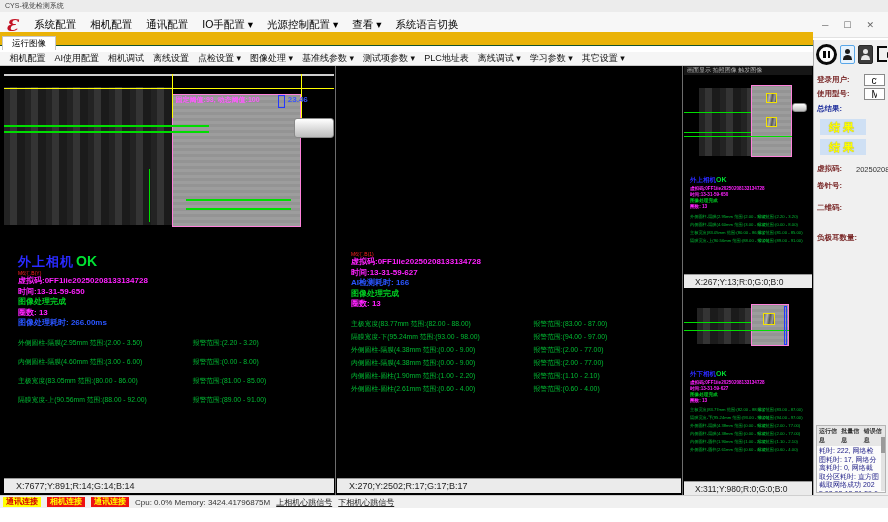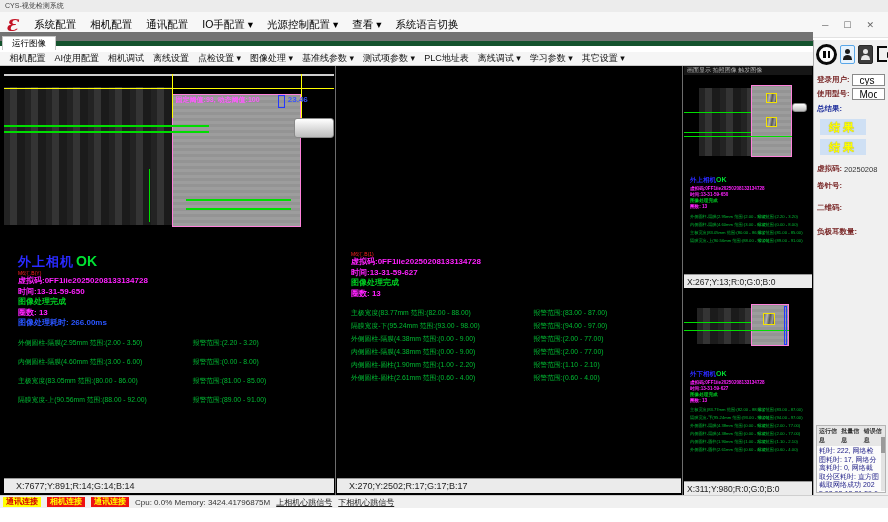--- a/index.html
+++ b/index.html
@@ -8,22 +8,22 @@
   
   .titlebar{position:absolute;top:0;left:0;width:888px;height:12px;background:#ececec;
     font-size:7px;color:#444;line-height:12px;padding-left:5px;box-sizing:border-box}
   .menubar{position:absolute;top:12px;left:0;width:888px;height:26px;background:#f7f7f7;
     border-bottom:1px solid #e2e2e2;display:flex;align-items:center;box-sizing:border-box}
   .logo{font-family:"DejaVu Serif",serif;font-style:italic;font-weight:bold;color:#c41224;
     font-size:17px;margin:0 9px 0 6px;line-height:20px}
   .menu-item{font-size:10.5px;color:#000;padding:0 7px;white-space:nowrap;cursor:default}
   .win-controls{margin-left:auto;display:flex;gap:15px;padding-right:14px;color:#666;font-size:9px}
   .win-controls span{cursor:default}
-  .tabrow{position:absolute;top:32px;left:0;width:813px;height:14px;background:#737373;
-    border-bottom:5px solid #14532d;box-sizing:border-box}
+  .tabrow{position:absolute;top:32px;left:0;width:813px;height:14px;background:#eab308;
+    border-bottom:1px solid #14532d;box-sizing:border-box}
   .tab{display:inline-block;height:13px;line-height:13px;padding:0 9px;background:#fff;
     border:1px solid #c6c6c6;border-bottom:none;font-size:8.5px;margin-left:2px}
   .toolbar{position:absolute;top:52px;left:0;width:813px;height:14px;background:#f5f5f5;
     border-bottom:1px solid #c9c9c9;display:flex;align-items:center;font-size:9px;
     padding-left:5px;box-sizing:border-box;white-space:nowrap;overflow:hidden}
   .tool-item{padding:0 4.5px;color:#111}
   
   .content{position:absolute;top:66px;left:0;width:873px;height:429px;background:#000}
   .vsep{position:absolute;top:0;height:429px;width:1px;background:#6d6d6d}
   .panel{position:absolute;top:0;height:429px;background:#000}
@@ -67,21 +67,21 @@
   #thumb2{top:228px;height:201px}
   .t-img{position:absolute;left:0;right:0;height:80px;background:#000;overflow:hidden}
   .t-text{position:absolute;left:6px;right:2px}
   .t-title{color:#2a2aff;font-size:6.5px;font-weight:bold}
   .t-ok{color:#00e033;font-size:7px;font-weight:bold}
   .t-ln{font-size:4.6px;line-height:6px;white-space:nowrap;overflow:hidden;font-weight:bold}
   .t-mrow{display:flex;white-space:nowrap;height:8px;overflow:hidden}
   .t-ml{width:56%;color:#00bb33;font-size:4.2px}
   .t-mr{color:#00bb33;font-size:4.2px}
   .t-status{position:absolute;left:0;right:0;bottom:0;height:14px;background:#ebebeb;
-    border-top:1px solid #999;font-size:8.5px;color:#222;line-height:14px;padding-left:3px;box-sizing:border-box}
+    border-top:1px solid #999;font-size:8.5px;color:#222;line-height:14px;padding-left:11px;box-sizing:border-box}
   
   #sidebar{position:absolute;left:813px;top:40px;width:75px;height:455px;background:#f0f0f0;
     border-left:1px solid #aaa;box-sizing:border-box}
   .sb-btns{display:flex;gap:3px;padding:4px 1px 2px 2px;align-items:center}
   .btn-pause{width:21px;height:21px;border-radius:50%;border:3px solid #0a0a0a;background:#fff;
     position:relative;box-sizing:border-box;flex:none}
   .btn-pause::before,.btn-pause::after{content:"";position:absolute;top:4px;width:2.5px;height:7px;background:#0a0a0a}
   .btn-pause::before{left:4px}.btn-pause::after{right:4px}
   .btn-user{width:15px;height:19px;border:1px solid #bcbcbc;background:#fff;border-radius:2px;
     position:relative;flex:none;box-sizing:border-box}
@@ -90,21 +90,21 @@
   .btn-user::after{content:"";position:absolute;left:50%;bottom:3px;width:9px;height:5px;margin-left:-4.5px;
     border-radius:5px 5px 0 0;background:#1a1a1a}
   .btn-user.active{border:1px solid #58a6e8;background:#e7f2fc}
   .btn-user.dark{background:#3c3c3c;border-color:#2a2a2a}
   .btn-user.dark::before,.btn-user.dark::after{background:#e8e8e8}
   .btn-exit{width:17px;height:19px;position:relative;flex:none}
   .btn-exit .door{position:absolute;left:1px;top:1px;width:10px;height:16px;border:2.5px solid #0a0a0a;
     border-right:none;box-sizing:border-box}
   .btn-exit .arrow{position:absolute;right:0;top:7px;width:0;height:0;
     border-left:6px solid #0a0a0a;border-top:3.5px solid transparent;border-bottom:3.5px solid transparent}
-  .sb-row{padding:1px 3px;font-size:7.5px;display:flex;align-items:center;gap:2px;white-space:nowrap}
+  .sb-row{padding:1px 3px;font-size:7.5px;display:flex;align-items:center;gap:14px;white-space:nowrap}
   .sb-label{color:#7b2a2a;font-weight:bold}
   .sb-label.blue{color:#20309c}
   .sb-input{flex:1;min-width:0;height:10px;background:#fff;border:1px solid #8a8a8a;
     font-size:10px;padding:0 7px;font-family:"Liberation Sans",sans-serif}
   .res-box{margin:4px 0 0 6px;width:46px;height:16px;background:#cfe0f4;color:#ffff00;
     font-weight:bold;font-size:11px;text-align:center;line-height:16px;letter-spacing:3px;
     text-shadow:0 0 1px #8a8a00}
   .sb-info{position:absolute;left:2px;right:2px;top:385px;height:68px;background:#fbfbfb;
     border:1px solid #b5b5b5;box-sizing:border-box;overflow:hidden}
   .sb-info-tabs{display:flex;gap:3px;background:#e6e6e6;padding:1px 2px;font-size:6px;color:#333;font-weight:bold}
@@ -214,20 +214,21 @@
     </div>
     <div class="p-status">X:7677;Y:891;R:14;G:14;B:14</div>
   </div>
   <div class="vsep" style="left:335px"></div>
 
   <div class="panel" id="panel-mid">
     <div class="p-text">
       <div class="tiny-note">M6汇.B(1)</div>
       <div class="ln mag">虚拟码:0FF1iie20250208133134728</div>
       <div class="ln mag">时间:13-31-59-627</div>
+      <div class="ln blu">AI检测耗时: 166</div>
       <div class="ln grn">图像处理完成</div>
       <div class="ln mag">圈数: 13</div>
       <div class="rows rows-mid">
         <div class="mrow">
             <span class="ml">主极宽度(83.77mm 范围:(82.00 - 88.00)</span>
             <span class="mr">报警范围:(83.00 - 87.00)</span>
           </div>
         <div class="mrow">
             <span class="ml">隔膜宽度-下(95.24mm 范围:(93.00 - 98.00)</span>
             <span class="mr">报警范围:(94.00 - 97.00)</span>
@@ -369,21 +370,21 @@
   <div class="sb-row" style="margin-top:8px">
     <span class="sb-label">虚拟码:</span>
     <span class="sb-label" style="font-weight:normal;color:#333">20250208</span>
   </div>
   <div class="sb-row" style="margin-top:5px">
     <span class="sb-label">卷针号:</span>
   </div>
   <div class="sb-row" style="margin-top:10px">
     <span class="sb-label">二维码:</span>
   </div>
-  <div class="sb-row" style="margin-top:12px">
+  <div class="sb-row" style="margin-top:18px">
     <span class="sb-label">负极耳数量:</span>
   </div>
   <div class="sb-info">
     <div class="sb-info-tabs">
       <span>运行信息</span>
       <span>批量信息</span>
       <span>错误信息</span>
     </div>
     <div class="sb-log">耗时: 222, 网络检图耗时: 17, 网络分离耗时: 0, 网络截取分区耗时: 直方图截取网络成功 2025:02:08-13:31:59:650-cys--外上相机--图像处理耗时: 258.00ms</div>
     <div class="sb-scroll">

